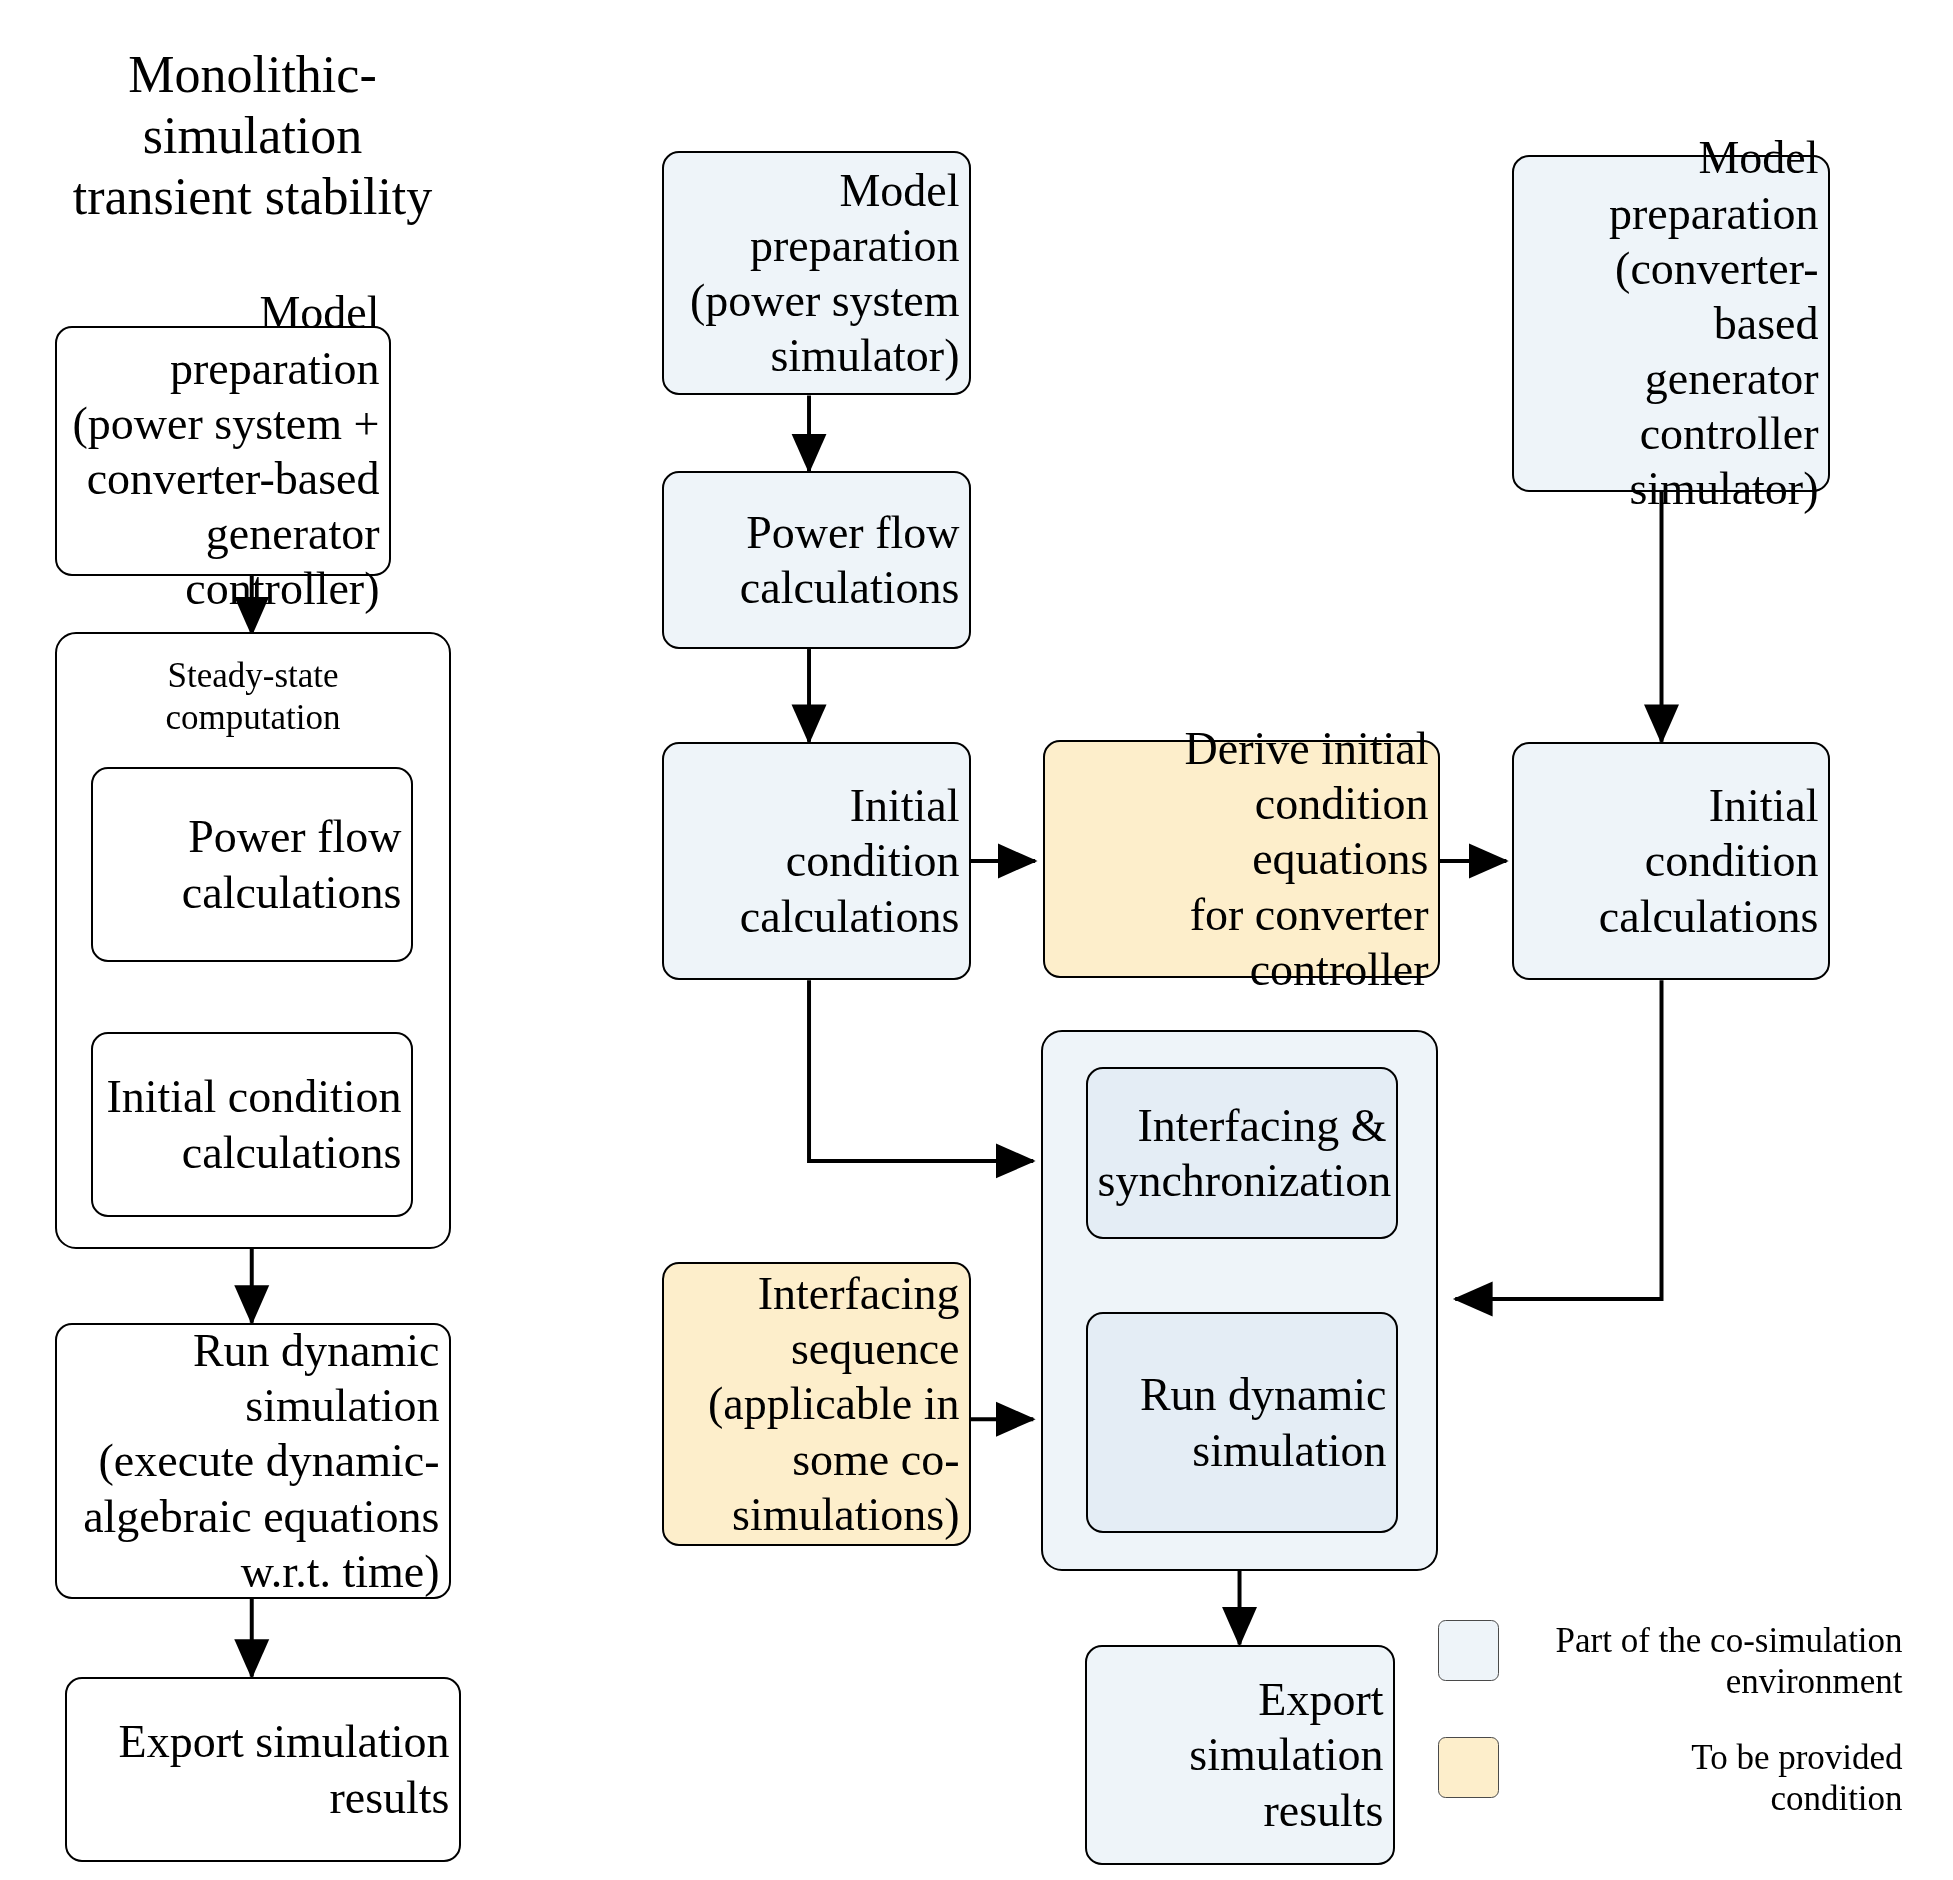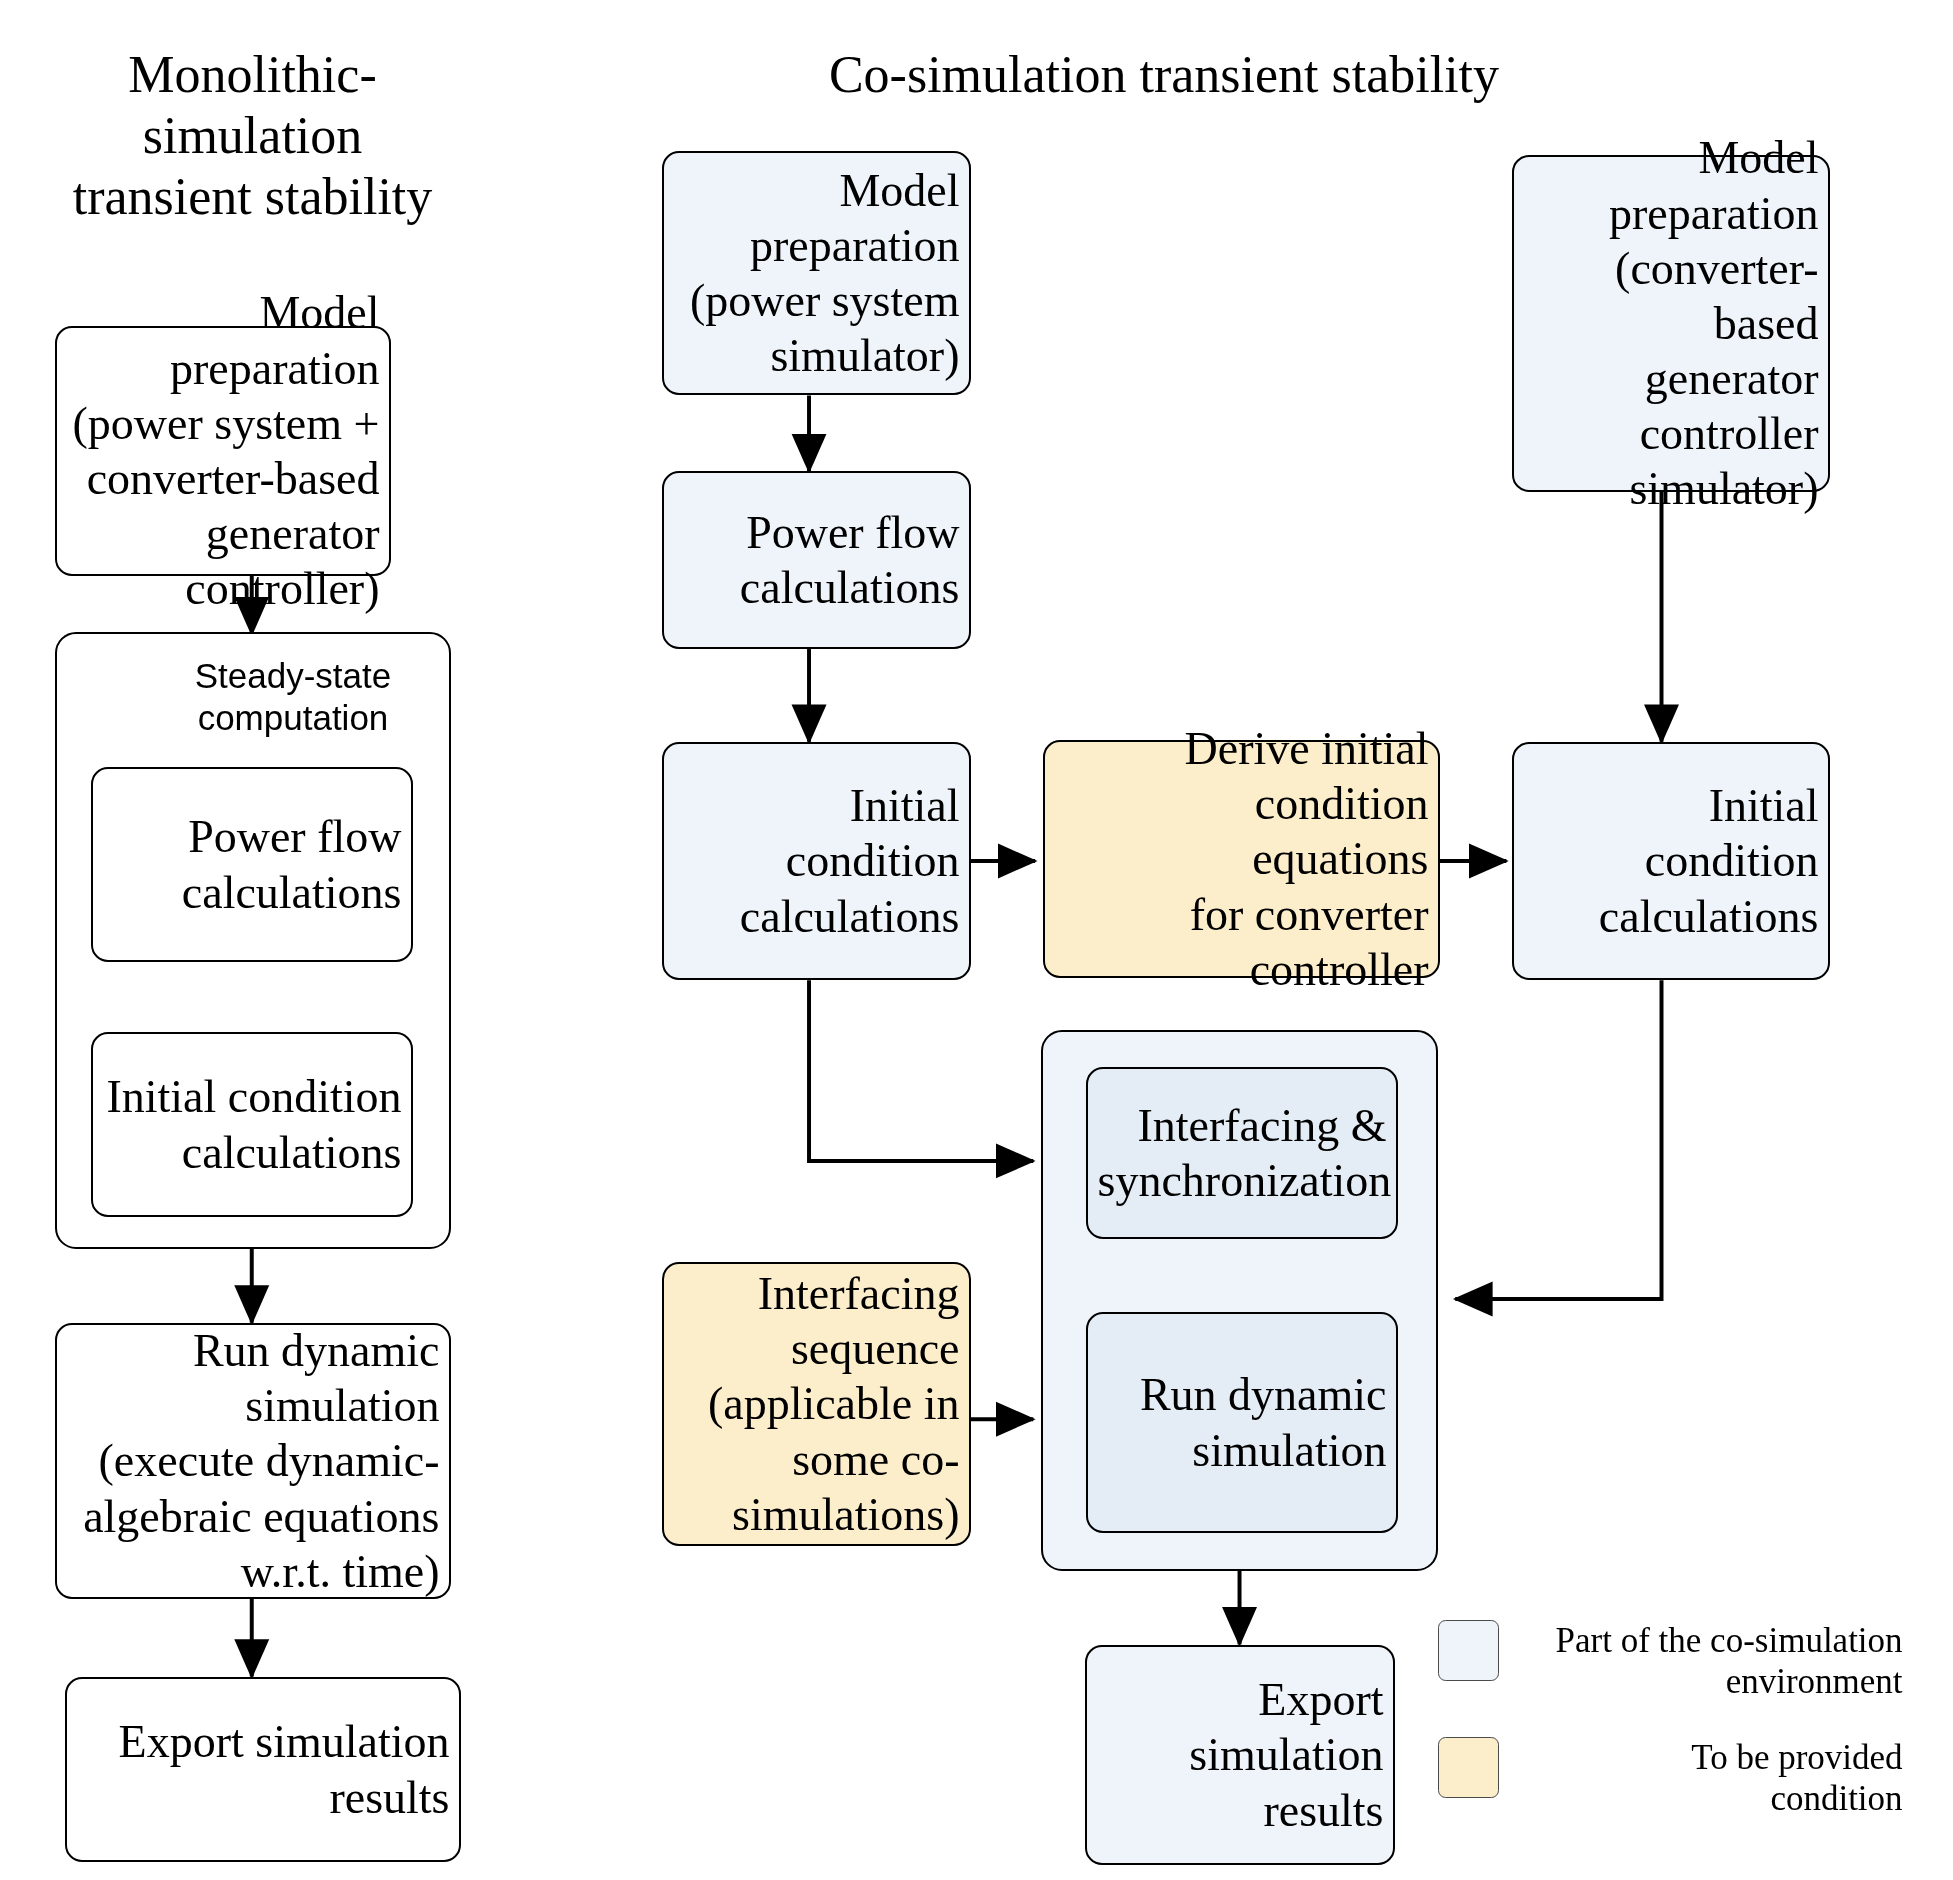--- a/index.html
+++ b/index.html
@@ -18,22 +18,22 @@
   .node.plain{background:#ffffff;}
   .node.blue{background:#eef4f9;}
   .node.blue-inner{background:#e4edf5;}
   .node.yellow{background:#fdeecb;}
   .node .txt{width:100%;white-space:pre-line;}
 
   .group-box{position:absolute;box-sizing:border-box;border:2.8px solid #000;
              border-radius:21px;background:#ffffff;}
   .group-box.bluebg{background:#eef4f9;}
   .group-label{position:absolute;width:100%;text-align:center;font-size:35px;
-               line-height:1.2;font-family:Liberation Sans, sans-serif;
-               white-space:pre-line;margin-left:40px;}
+               line-height:1.2;font-family:Liberation Serif, serif;
+               white-space:pre-line;}
 
   .legend{position:absolute;}
   .legend-row{position:absolute;display:flex;align-items:flex-start;}
   .swatch{box-sizing:border-box;width:61px;height:61px;border:1.9px solid #4a4a4a;
           border-radius:7.6px;flex:0 0 auto;}
   .swatch.blue{background:#eef4f9;}
   .swatch.yellow{background:#fdeecb;}
   .legend-text{font-size:35px;line-height:1.18;text-align:right;white-space:pre-line;
                width:379px;margin-left:24.6px;}
 </style>
@@ -77,21 +77,20 @@
       <path d="M1018,1500 L1092,1500"></path>
 
       <path d="M1310,1660 L1310,1738"></path>
     </g>
   </svg>
 
   <div class="title" style="left:19px;top:45px;width:467px;white-space:pre-line;">Monolithic-
 simulation
 transient stability</div>
 
-  <div class="title" style="left:738px;top:45px;width:852px;">Co-simulation transient stability</div>
 
   <div class="node plain" style="left:55px;top:326px;width:336px;height:250px;">
     <span class="txt">Model preparation
 (power system +
 converter-based
 generator controller)</span>
   </div>
 
   <div class="group-box" style="left:55px;top:632px;width:396px;height:617px;">
     <div class="group-label" style="left:0;top:21px;">Steady-state

